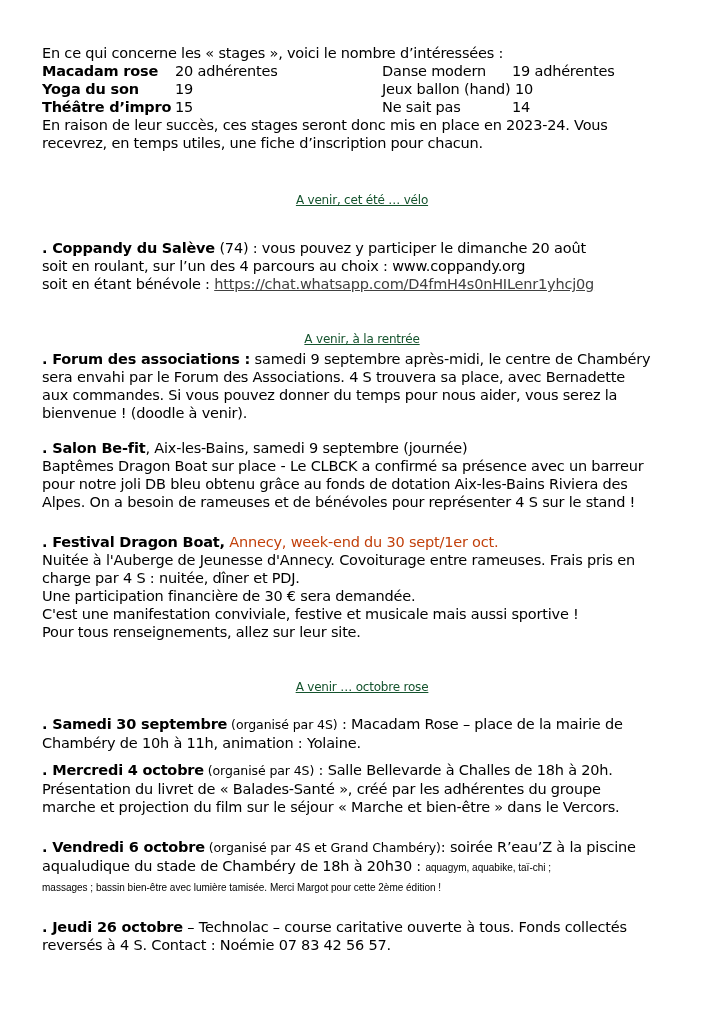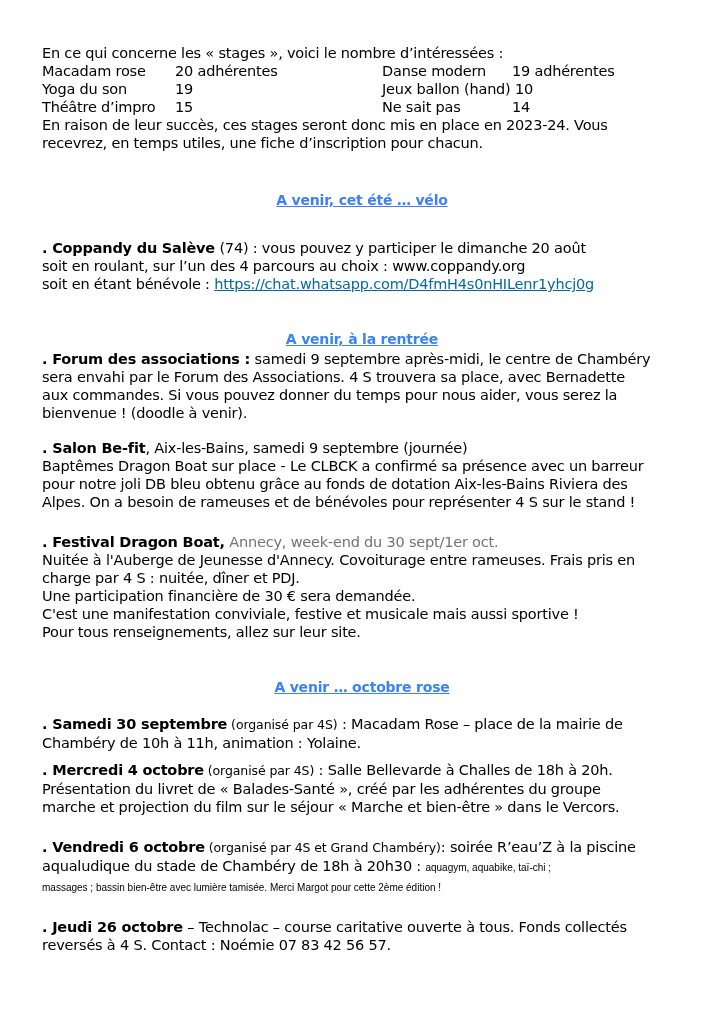--- a/index.html
+++ b/index.html
@@ -12,48 +12,48 @@
     font-size:14.5px;
     line-height:18px;
     letter-spacing:-0.2px;
     color:#000000;
     overflow:hidden;
     background:#ffffff;
   }
   .para { margin:0; white-space:pre-line; }
   b { font-weight:bold; }
   .trow { display:flex; }
-  .c1 { width:133px; flex:0 0 auto; }
+  .c1 { width:133px; flex:0 0 auto;font-weight:bold; }
   .c2 { width:207px; flex:0 0 auto; }
   .c3 { min-width:130px; flex:0 0 auto; white-space:nowrap; }
   .c4 { flex:1 1 auto; }
   .heading {
     margin:0 22px 0 0;
     text-align:center;
-    color:#3b82f6;
-    font-weight:bold;
-    font-size:14px;
+    color:#14532d;
+    font-weight:normal;
+    font-size:12px;
     line-height:22px;
     text-decoration:underline;
     letter-spacing:-0.2px;
   }
   .mt-h1 { margin-top:37px; }
   .mt-coppandy { margin-top:28px; }
   .mt-h2 { margin-top:35px; }
   .mt-forum { }
   .mt-salon { margin-top:17px; }
   .mt-festival { margin-top:22px; }
   .mt-h3 { margin-top:35px; }
   .mt-samedi { margin-top:17px; }
   .mt-mercredi { margin-top:9px; }
   .mt-vendredi { margin-top:22px; }
   .mt-jeudi { margin-top:21px; }
-  .gray { color:#737373; }
+  .gray { color:#c2410c; }
   .small { font-size:12.5px; letter-spacing:-0.1px; }
-  .link { color:#0369a1; text-decoration:underline; cursor:pointer; }
+  .link { color:#404040; text-decoration:underline; cursor:pointer; }
   .tail { font-family:"Liberation Sans", sans-serif; font-size:10px; letter-spacing:0; }
 </style>
 </head>
 <body>
 
 <div class="page">
 
   <p class="para">En ce qui concerne les « stages », voici le nombre d’intéressées :</p>
 
   <div>

